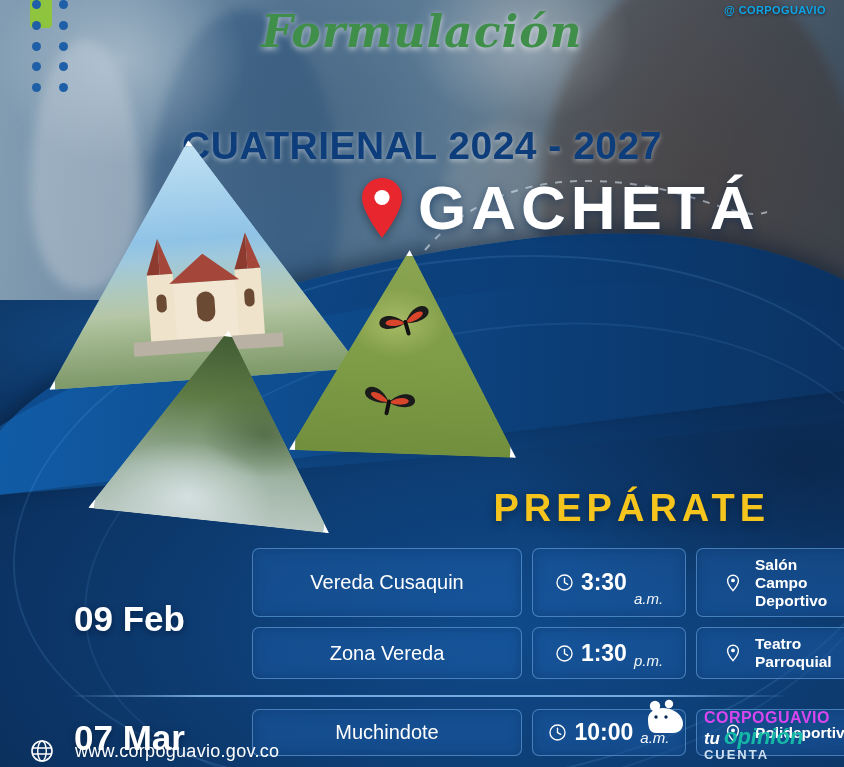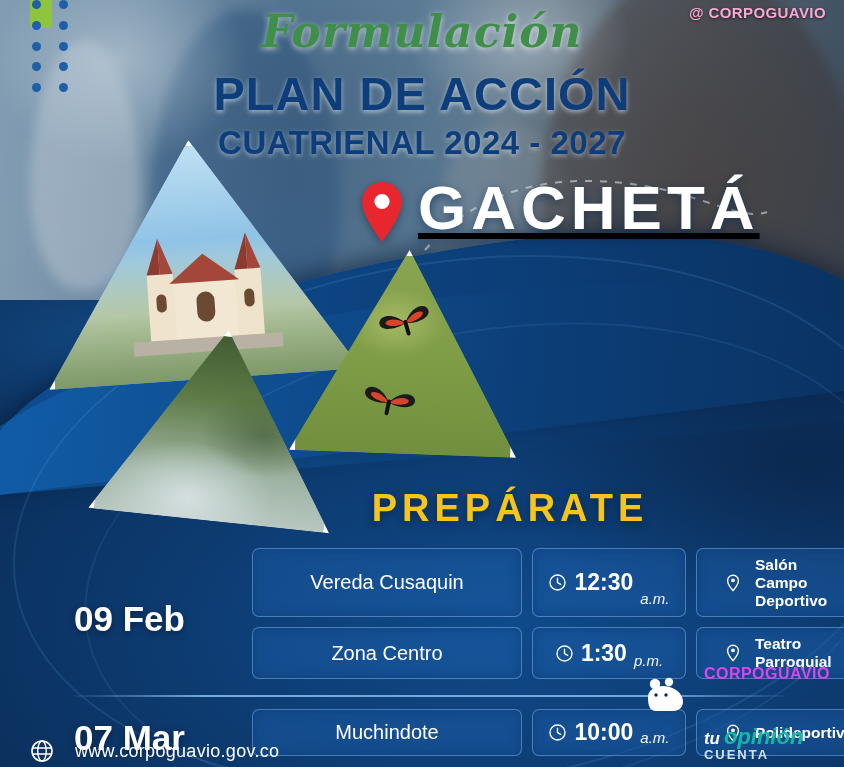--- a/index.html
+++ b/index.html
@@ -146,44 +146,43 @@
     font-size: 47px;
     font-weight: bold;
     letter-spacing: 1px;
     color: #0d3d7a;
     text-shadow: 0 2px 5px rgba(255,255,255,0.55);
   }
   .title-sub {
     position: absolute;
     left: 0; right: 0; top: 124px;
     text-align: center;
-    font-size: 33px;
+    font-size: 39px;
     font-weight: bold;
     letter-spacing: 0.5px;
     color: #0d3d7a;
     text-shadow: 0 2px 5px rgba(255,255,255,0.45);
   }
   .handle {
     position: absolute;
     right: 18px; top: 4px;
-    font-size: 15px;
-    font-weight: bold;
-    color: #f9a8d4;
+    font-size: 11px;
+    font-weight: bold;
+    color: #0ea5e9;
     letter-spacing: 0.4px;
     text-shadow: 0 1px 3px rgba(0,0,0,0.6);
   }
 
   
   .city-row {
     position: absolute;
     left: 360px; top: 172px;
     display: flex;
-    align-items: flex-end;
+    align-items: center;
     gap: 14px;
-    text-decoration: underline;
   }
   .pin {
     width: 44px; height: 62px;
     position: relative;
     flex: 0 0 auto;
   }
   .pin svg { display:block; filter: drop-shadow(0 3px 4px rgba(0,0,0,0.35)); }
   .city-name {
     font-size: 62px;
     font-weight: bold;
@@ -258,21 +257,21 @@
     width: 56px; height: 30px;
   }
   .bf1 { left: 78px; top: 52px; transform: rotate(-18deg); }
   .bf2 { left: 64px; top: 132px; transform: rotate(10deg); }
 
   
   .preparate {
     position: absolute;
     left: 250px; top: 487px;
     width: 520px;
-    text-align: center;
+    text-align: right;
     font-size: 38px;
     font-weight: bold;
     letter-spacing: 5px;
     color: #f5c51e;
     text-shadow: 0 3px 8px rgba(5,25,50,0.6);
   }
 
   
   .schedule {
     position: absolute;
@@ -373,21 +372,20 @@
     font-size: 16px;
     font-weight: bold;
     color: #d946ef;
     letter-spacing: 0.5px;
     margin-top: 32px;
   }
   .logo-text .l2 {
     display: flex;
     align-items: baseline;
     gap: 4px;
-    margin-top: 44px;
   }
   .logo-text .l2 .a { font-size: 17px; color:#ffffff; font-weight:bold; font-style: italic;}
   .logo-text .l2 .b { font-size: 22px; color:#14b8a6; font-weight:bold; font-style: italic;}
   .logo-text .l3 { font-size: 13px; color:#cfe0f0; font-weight:bold; letter-spacing: 2px; }
 </style>
 </head>
 <body>
 
 <div class="poster">
 
@@ -413,21 +411,20 @@
       <i></i>
       <i></i>
       <i></i>
       <i></i>
       <i></i>
   </div>
 
   <div class="handle">@ CORPOGUAVIO</div>
 
   <div class="handwritten">Formulación</div>
-  <div class="title-main">PLAN DE ACCIÓN</div>
   <div class="title-sub">CUATRIENAL 2024 - 2027</div>
 
   <svg class="dashline" viewBox="0 0 360 120">
     <path d="M10,90 C70,20 160,10 250,30 C300,42 330,60 352,52" fill="none" stroke="rgba(230,240,250,0.55)" stroke-width="2" stroke-dasharray="7 8"></path>
   </svg>
 
   <div class="city-row">
     <span class="pin">
       <svg viewBox="0 0 44 62" width="44" height="62">
         <path d="M22 1C11 1 2 9.8 2 20.7c0 14.6 20 40 20 40s20-25.4 20-40C42 9.8 33 1 22 1z" fill="#e8262d"></path>
@@ -487,36 +484,36 @@
 
         <div class="srow">
           <div class="cell cell-place">Vereda Cusaquin</div>
           <div class="cell cell-time">
             <span class="ico">
               <svg width="19" height="19" viewBox="0 0 24 24">
                   <circle cx="12" cy="12" r="9.5" fill="none" stroke="#ffffff" stroke-width="1.7"></circle>
                   <path d="M12 6.5V12l4 2.4" fill="none" stroke="#ffffff" stroke-width="1.7" stroke-linecap="round"></path>
                 </svg>
             </span>
-            <span>12:30</span>
+            <span>3:30</span>
             <span class="ampm">a.m.</span>
           </div>
           <div class="cell cell-venue">
             <span class="ico">
               <svg width="16" height="18" viewBox="0 0 16 18">
                   <path d="M8 1.2c-3 0-5.4 2.3-5.4 5.2C2.6 10.4 8 16.6 8 16.6s5.4-6.2 5.4-10.2C13.4 3.5 11 1.2 8 1.2z" fill="none" stroke="#ffffff" stroke-width="1.4"></path>
                   <circle cx="8" cy="6.4" r="1.9" fill="#ffffff"></circle>
                 </svg>
             </span>
             <span>Salón Campo Deportivo</span>
           </div>
         </div>
 
         <div class="srow">
-          <div class="cell cell-place">Zona Centro</div>
+          <div class="cell cell-place">Zona Vereda</div>
           <div class="cell cell-time">
             <span class="ico">
               <svg width="19" height="19" viewBox="0 0 24 24">
                   <circle cx="12" cy="12" r="9.5" fill="none" stroke="#ffffff" stroke-width="1.7"></circle>
                   <path d="M12 6.5V12l4 2.4" fill="none" stroke="#ffffff" stroke-width="1.7" stroke-linecap="round"></path>
                 </svg>
             </span>
             <span>1:30</span>
             <span class="ampm">p.m.</span>
           </div>

